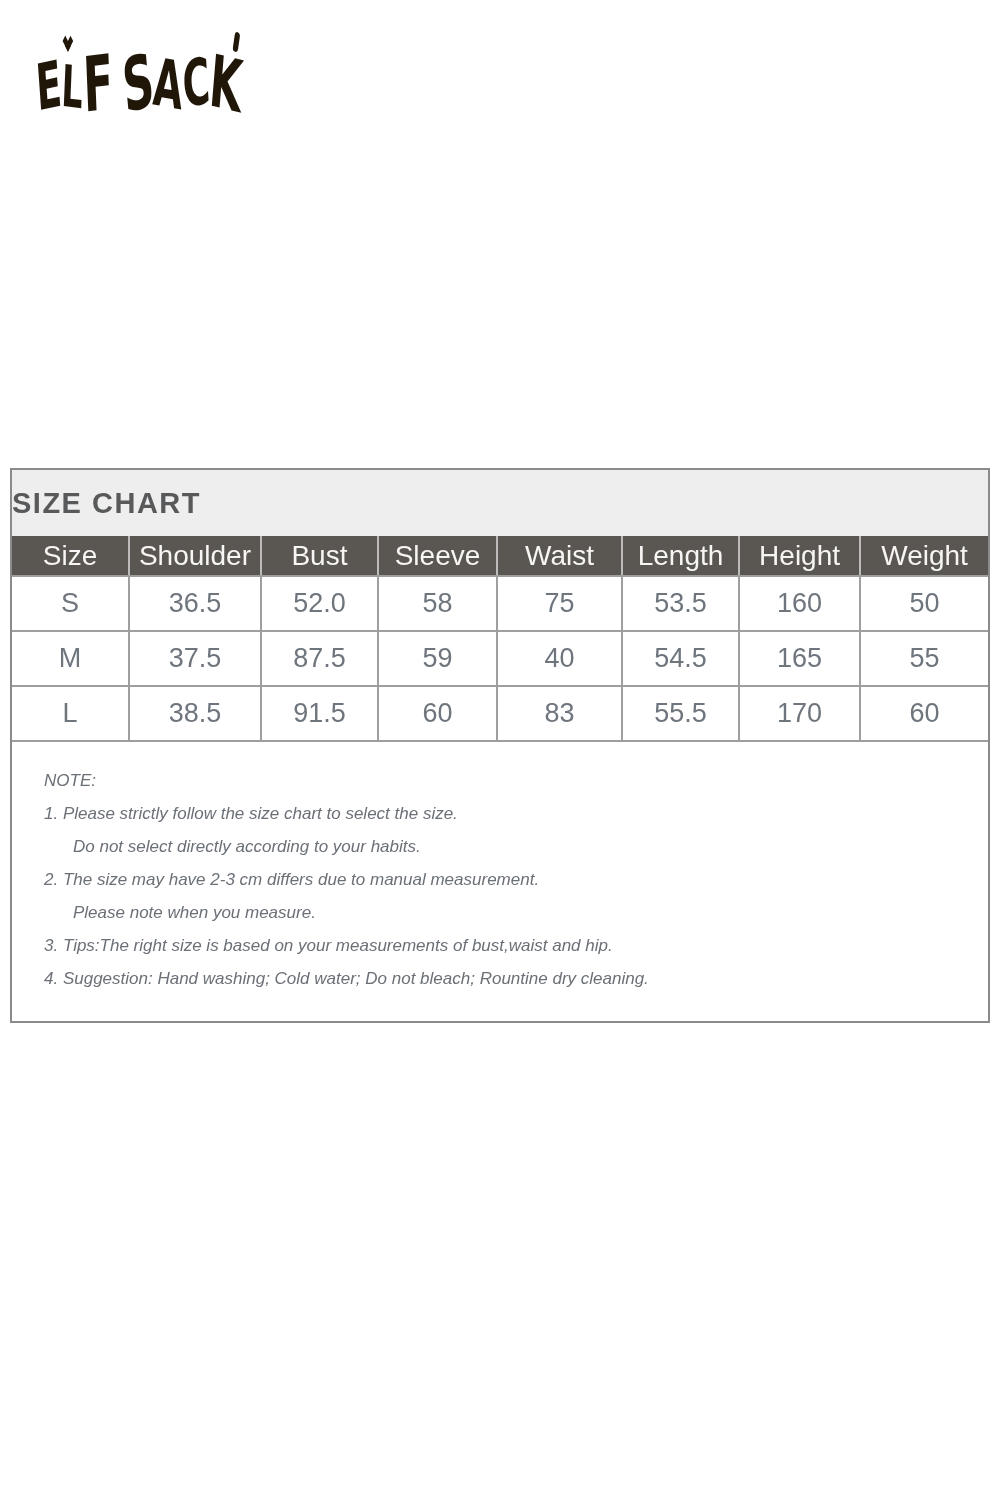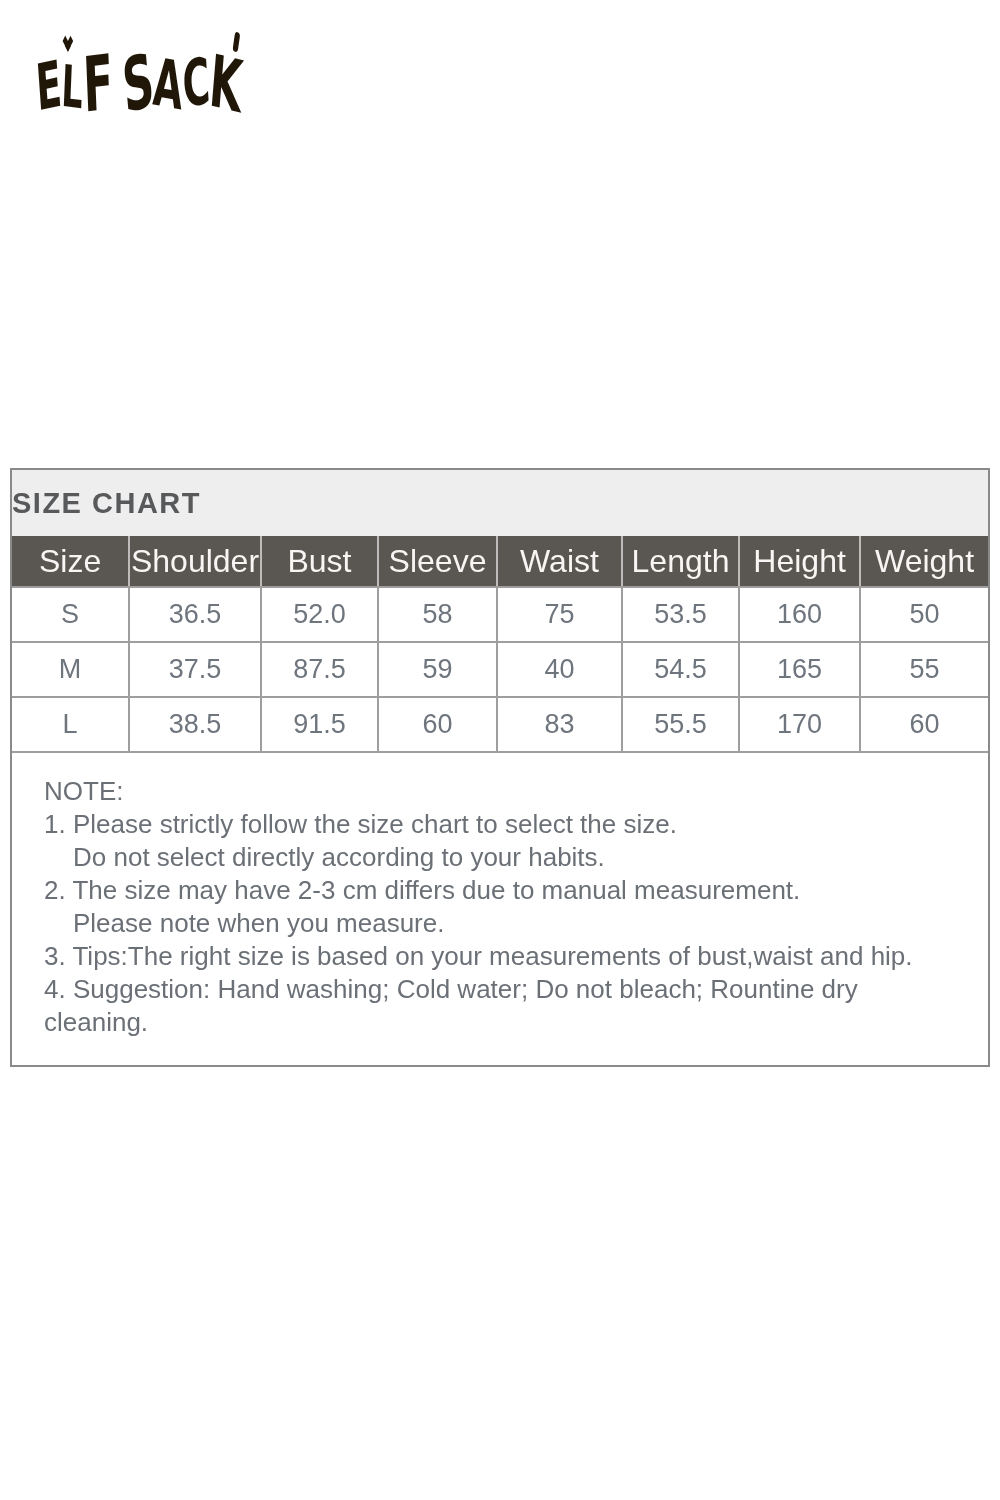--- a/index.html
+++ b/index.html
@@ -72,24 +72,24 @@
     height: 66px;
     background: #eeeeee;
     color: #58595b;
     font-size: 29px;
     font-weight: 700;
     letter-spacing: 1.5px;
     text-align: left;
     vertical-align: middle;
   }
   .head-row th {
-    height: 51px;
+    height: 40px;
     background: #5a5651;
     color: #f7f6f4;
-    font-size: 32px;
+    font-size: 28px;
     font-weight: 400;
     text-align: center;
     vertical-align: middle;
     border-right: 2px solid #bdbcba;
     border-bottom: 2px solid #9e9e9e;
   }
   .head-row th:last-child { border-right: none; margin-left: 25px; }
   .data-row td {
     height: 55px;
     background: #ffffff;
@@ -99,22 +99,23 @@
     vertical-align: middle;
     border-right: 2px solid #9e9e9e;
     border-bottom: 2px solid #9e9e9e;
   }
   .data-row td:last-child { border-right: none; }
 
   
   .notes {
     padding: 22px 30px 26px 32px;
     color: #6b7077;
-    font-size: 26px;
+    font-size: 17px;
     line-height: 33px;
+    font-style: italic;
   }
   .notes .note-line.indent { padding-left: 29px; }
 </style>
 </head>
 <body>
 
 <div class="page">
 
   <div class="logo">
     <span class="logo-mark-check"></span>

